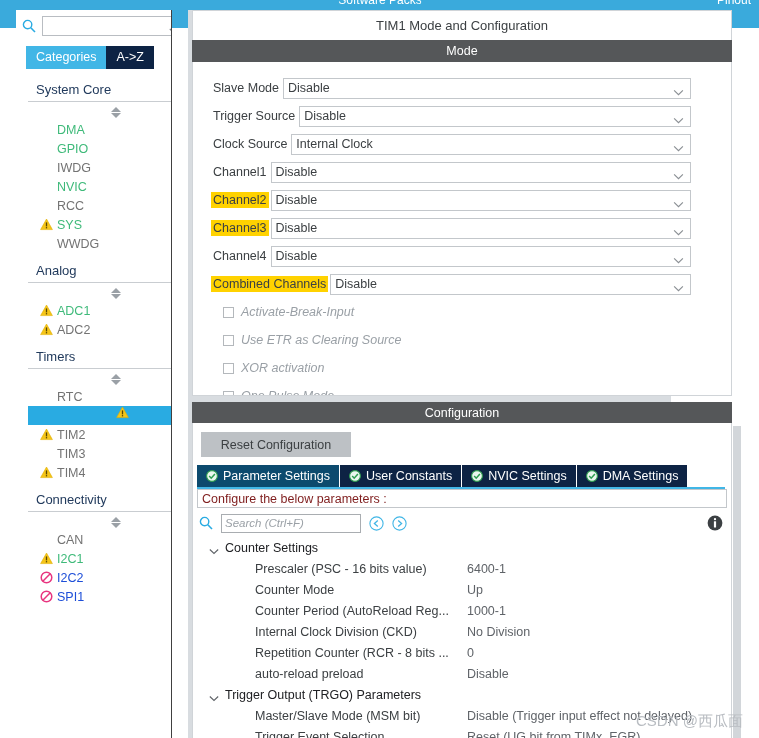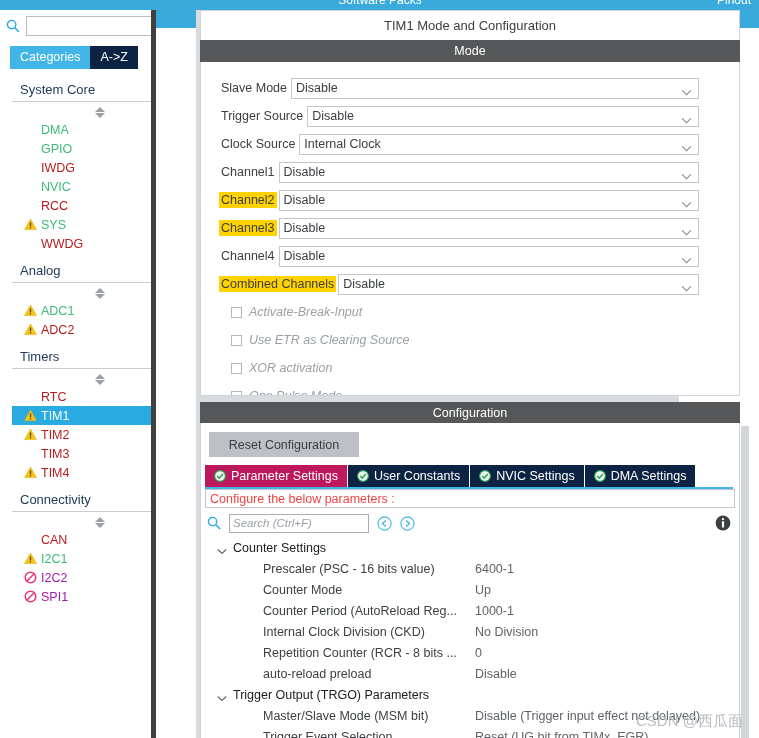--- a/index.html
+++ b/index.html
@@ -19,22 +19,22 @@
   }
   .top-strip .strip-label {
     position:absolute; top:-5px; color:#ffffff; font-size:12px; white-space:nowrap;
     overflow:hidden; height:10px; line-height:10px;
   }
   .strip-label.center { left:380px; transform:translateX(-50%); }
   .strip-label.right  { right:8px; }
 
   
   .left-panel {
-    position:absolute; left:0; top:10px; width:156px; height:728px;
-    background:#ffffff; border-right:5px solid #404040;
+    position:absolute; left:16px; top:10px; width:156px; height:728px;
+    background:#ffffff; border-right:1px solid #404040;
     overflow:hidden;
   }
   .search-row {
     position:absolute; left:0; top:0; width:196px; height:32px;
     display:flex; align-items:center; padding:0 6px; gap:6px;
     background:#ffffff;
   }
   .mag {
     width:14px; height:14px; flex:0 0 14px; position:relative;
   }
@@ -83,38 +83,38 @@
   .spinner .tri { width:0;height:0; }
   .spinner .up { border-left:5px solid transparent;border-right:5px solid transparent;border-bottom:5px solid #9aa0a6; }
   .spinner .dn { border-left:5px solid transparent;border-right:5px solid transparent;border-top:5px solid #9aa0a6; }
 
   .tree-item {
     display:flex; align-items:center; gap:4px;
     height:19px; padding-left:12px; font-size:12.5px; cursor:pointer;
   }
   .tree-item .ico { width:13px; height:13px; flex:0 0 13px; }
   .tree-item .lbl { white-space:nowrap; }
-  .tree-item.selected { background:#29abe2; }
+  .tree-item.selected { background:#29abe2;flex-direction:column; }
   .tree-item.selected .lbl { color:#ffffff; }
-  .c-black { color:#b91c1c; }
+  .c-black { color:#737373; }
   .c-green { color:#3fba7a; }
-  .c-pink  { color:#a21caf; }
+  .c-pink  { color:#1d4ed8; }
 
   .left-scroll-track {
     position:absolute; left:179px; top:64px; width:10px; height:668px;
     background:#e8edf3;
   }
   .left-scroll-thumb {
     position:absolute; left:180px; top:66px; width:8px; height:438px;
     background:#29abe2; border-radius:4px;
   }
 
   
   .right-col {
-    position:absolute; left:196px; top:10px; width:483px; height:728px;
+    position:absolute; left:188px; top:10px; width:483px; height:728px;
     background:#d8dce0;
   }
 
   
   .mode-title {
     position:absolute; left:4px; top:0; width:540px; height:30px;
     background:#ffffff; border:1px solid #d0d4d8; border-bottom:0;
     display:flex; align-items:center; justify-content:center;
     font-size:13px; color:#3c4043;
   }
@@ -164,29 +164,29 @@
     margin:9px 0 0 8px; width:150px; height:25px; background:#bdc1c5;
     border:0; color:#3c4043; font-size:12.5px; font-family:inherit;
     display:flex; align-items:center; justify-content:center; cursor:pointer;
   }
   .tabs-row { display:flex; margin:8px 0 0 4px; align-items:flex-end; }
   .ctab {
     height:22px; display:flex; align-items:center; gap:5px;
     padding:0 9px; font-size:12.5px; color:#ffffff; cursor:pointer;
     white-space:nowrap; margin-right:1px;
   }
-  .ctab.sel { background:#be185d; }
+  .ctab.sel { background:#0c4a6e; }
   .ctab.unsel { background:#0d2344; }
   .okico { width:12px; height:12px; flex:0 0 12px; }
   .tabs-underline { height:2px; background:#41b6e6; margin-left:4px; width:528px; }
 
   .cfg-note {
     margin:0 4px; height:19px; border:1px solid #c3c7cb;
     display:flex; align-items:center; padding-left:4px;
-    font-size:12.5px; color:#ef4444;
+    font-size:12.5px; color:#7f1d1d;
   }
   .search2-row {
     display:flex; align-items:center; gap:8px;
     margin:4px 8px 0 6px; height:22px;
   }
   .search2-box {
     width:140px; height:19px; border:1px solid #a9adb1; background:#fff;
     display:flex; align-items:center; padding-left:3px;
   }
   .search2-box input {

